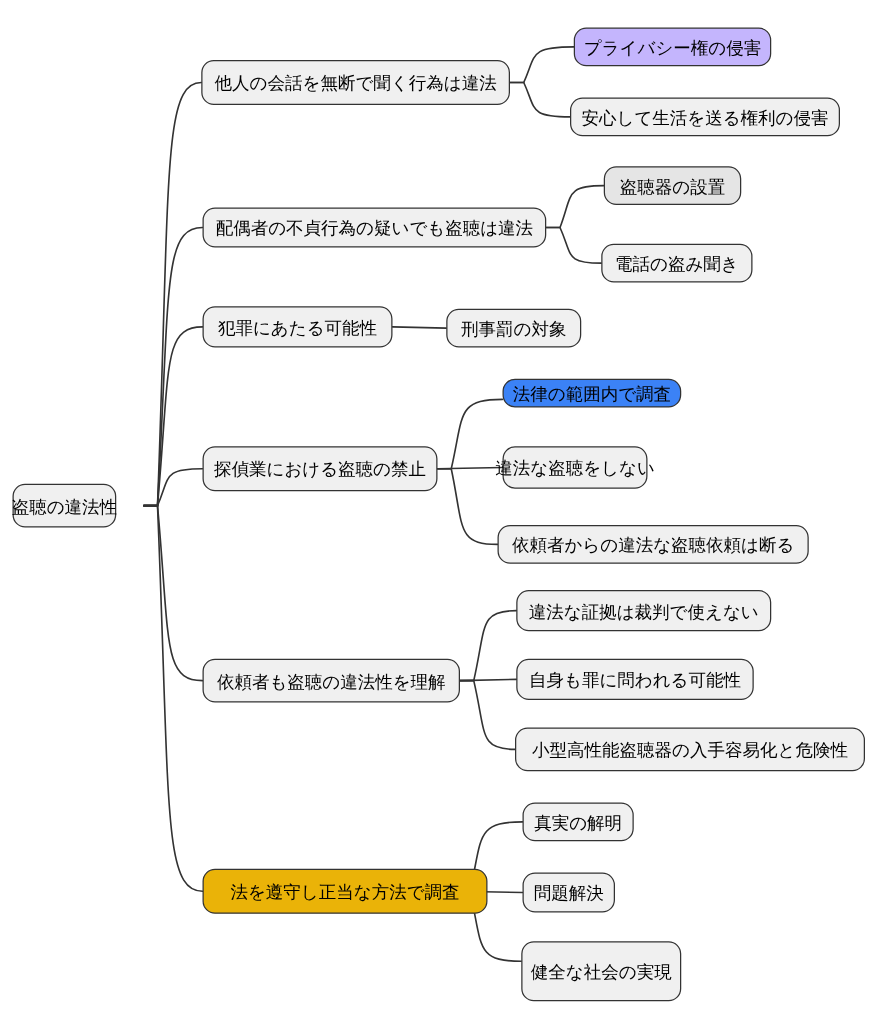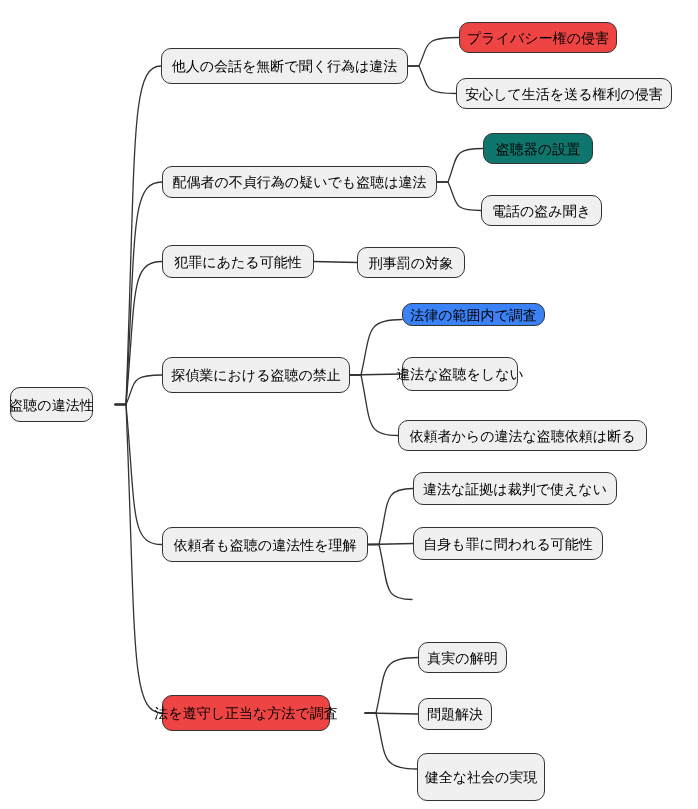--- a/index.html
+++ b/index.html
@@ -49,37 +49,38 @@
       <path d="M368,544.5 L413,543.5" fill="none" stroke="#333333" stroke-width="1.3" stroke-linecap="round"></path>
       <path d="M368,544.5 L379,544.5 C389,587.4 383,599.5 412,599.5" fill="none" stroke="#333333" stroke-width="1.3" stroke-linecap="round"></path>
       <path d="M365,713 L376,713 C386,669.7 380,657.5 418,657.5" fill="none" stroke="#333333" stroke-width="1.3" stroke-linecap="round"></path>
       <path d="M365,713 L418,714" fill="none" stroke="#333333" stroke-width="1.3" stroke-linecap="round"></path>
       <path d="M365,713 L376,713 C386,756.7 380,769 417,769" fill="none" stroke="#333333" stroke-width="1.3" stroke-linecap="round"></path>
     </svg>
 
   <div class="node" style="left: 10px; top: 387px; width: 83px; height: 35px; background: rgb(240, 240, 240); border-color: rgb(51, 51, 51); color: rgb(0, 0, 0);">盗聴の違法性</div>
 
   <div class="node" style="left: 161px; top: 48px; width: 247px; height: 36px; background: rgb(240, 240, 240); border-color: rgb(51, 51, 51); color: rgb(0, 0, 0);">他人の会話を無断で聞く行為は違法</div>
-  <div class="node" style="left: 459px; top: 22px; width: 158px; height: 31px; background: #ef4444; border-color: rgb(51, 51, 51); color: rgb(0, 0, 0);">プライバシー権の侵害</div>
+  <div class="node" style="left: 459px; top: 22px; width: 158px; height: 31px; background: #c4b5fd; border-color: rgb(51, 51, 51); color: rgb(0, 0, 0);">プライバシー権の侵害</div>
   <div class="node" style="left: 456px; top: 78px; width: 216px; height: 31px; background: rgb(240, 240, 240); border-color: rgb(51, 51, 51); color: rgb(0, 0, 0);">安心して生活を送る権利の侵害</div>
 
   <div class="node" style="left: 162px; top: 166px; width: 275px; height: 32px; background: rgb(240, 240, 240); border-color: rgb(51, 51, 51); color: rgb(0, 0, 0);">配偶者の不貞行為の疑いでも盗聴は違法</div>
-  <div class="node" style="left: 483px; top: 133px; width: 110px; height: 31px; background: #0f766e; border-color: rgb(51, 51, 51); color: rgb(0, 0, 0);">盗聴器の設置</div>
+  <div class="node" style="left: 483px; top: 133px; width: 110px; height: 31px; background: #e5e5e5; border-color: rgb(51, 51, 51); color: rgb(0, 0, 0);">盗聴器の設置</div>
   <div class="node" style="left: 481px; top: 195px; width: 121px; height: 31px; background: rgb(240, 240, 240); border-color: rgb(51, 51, 51); color: rgb(0, 0, 0);">電話の盗み聞き</div>
 
   <div class="node" style="left: 162px; top: 245px; width: 152px; height: 33px; background: rgb(240, 240, 240); border-color: rgb(51, 51, 51); color: rgb(0, 0, 0);">犯罪にあたる可能性</div>
   <div class="node" style="left: 357px; top: 247px; width: 108px; height: 31px; background: rgb(240, 240, 240); border-color: rgb(51, 51, 51); color: rgb(0, 0, 0);">刑事罰の対象</div>
 
   <div class="node" style="left: 162px; top: 357px; width: 188px; height: 36px; background: rgb(240, 240, 240); border-color: rgb(51, 51, 51); color: rgb(0, 0, 0);">探偵業における盗聴の禁止</div>
   <div class="node" style="left: 402px; top: 303px; width: 143px; height: 23px; background: #3b82f6; border-color: rgb(51, 51, 51); color: rgb(0, 0, 0);">法律の範囲内で調査</div>
   <div class="node" style="left: 402px; top: 357px; width: 116px; height: 34px; background: rgb(240, 240, 240); border-color: rgb(51, 51, 51); color: rgb(0, 0, 0);">違法な盗聴をしない</div>
   <div class="node" style="left: 398px; top: 420px; width: 249px; height: 31px; background: rgb(240, 240, 240); border-color: rgb(51, 51, 51); color: rgb(0, 0, 0);">依頼者からの違法な盗聴依頼は断る</div>
 
   <div class="node" style="left: 162px; top: 527px; width: 206px; height: 35px; background: rgb(240, 240, 240); border-color: rgb(51, 51, 51); color: rgb(0, 0, 0);">依頼者も盗聴の違法性を理解</div>
   <div class="node" style="left: 413px; top: 472px; width: 204px; height: 33px; background: rgb(240, 240, 240); border-color: rgb(51, 51, 51); color: rgb(0, 0, 0);">違法な証拠は裁判で使えない</div>
   <div class="node" style="left: 413px; top: 527px; width: 190px; height: 33px; background: rgb(240, 240, 240); border-color: rgb(51, 51, 51); color: rgb(0, 0, 0);">自身も罪に問われる可能性</div>
+  <div class="node" style="left: 412px; top: 582px; width: 280px; height: 35px; background: rgb(240, 240, 240); border-color: rgb(51, 51, 51); color: rgb(0, 0, 0);">小型高性能盗聴器の入手容易化と危険性</div>
 
-  <div class="node" style="left: 162px; top: 695px; width: 168px; height: 36px; background: #ef4444; border-color: rgb(51, 51, 51); color: rgb(0, 0, 0);">法を遵守し正当な方法で調査</div>
+  <div class="node" style="left: 162px; top: 695px; width: 228px; height: 36px; background: #eab308; border-color: rgb(51, 51, 51); color: rgb(0, 0, 0);">法を遵守し正当な方法で調査</div>
   <div class="node" style="left: 418px; top: 698px; width: 74px; height: 32px; background: rgb(240, 240, 240); border-color: rgb(51, 51, 51); color: rgb(0, 0, 0);">問題解決</div>
   <div class="node" style="left: 418px; top: 642px; width: 89px; height: 31px; background: rgb(240, 240, 240); border-color: rgb(51, 51, 51); color: rgb(0, 0, 0);">真実の解明</div>
   <div class="node" style="left: 417px; top: 753px; width: 128px; height: 48px; background: rgb(240, 240, 240); border-color: rgb(51, 51, 51); color: rgb(0, 0, 0);">健全な社会の実現</div>
 
 </div>
 
 </body></html>

